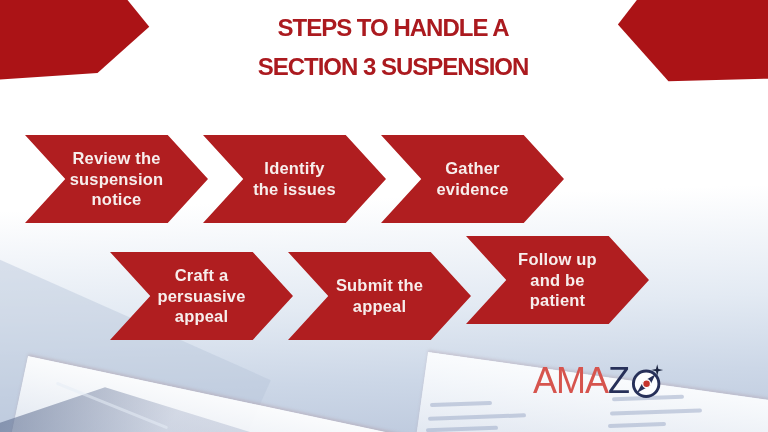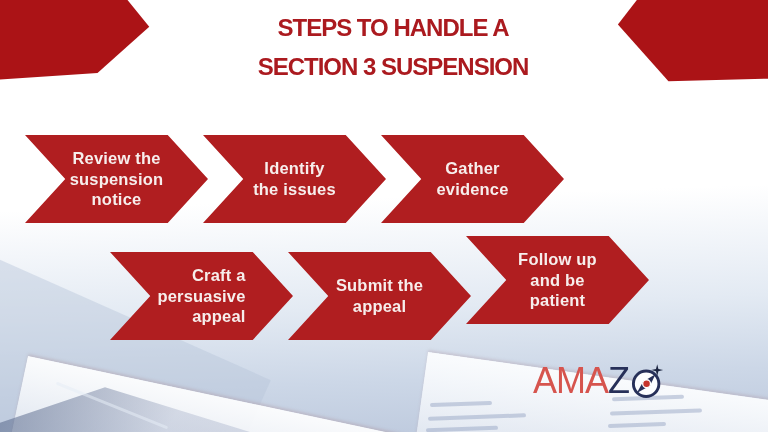--- a/index.html
+++ b/index.html
@@ -70,21 +70,21 @@
     clip-path:polygon(0 0,78% 0,100% 50%,78% 100%,0 100%,22% 50%);
     background:var(--arrow-red,#b01e20);
     display:flex;align-items:center;justify-content:center;text-align:center;
   }
   .arrow span{
     color:var(--step-text,#f7eeec);font-size:16.5px;font-weight:600;
     line-height:1.25;letter-spacing:.2px;white-space:pre-line;
   }
   .a1{left:25px;top:135px;}  .a2{left:203px;top:135px;}
   .a3{left:381px;top:135px;} .a4{left:560px;top:135px;}
-  .a5{left:110px;top:252px;text-align:right;} .a6{left:288px;top:252px;}
+  .a5{left:110px;top:252px;} .a6{left:288px;top:252px;}
   .a7{left:466px;top:236px;}
   
   .logo{
     position:absolute;left:533px;top:363px;z-index:5;
     display:flex;align-items:center;
     font-size:36px;font-weight:500;letter-spacing:-1px;line-height:1;
   }
   .logo .red{color:var(--logo-red,#d6544e);}
   .logo .navy{color:var(--logo-navy,#273059);}
   .logo svg{display:block;margin:0 1px;position:relative;top:1px;}

